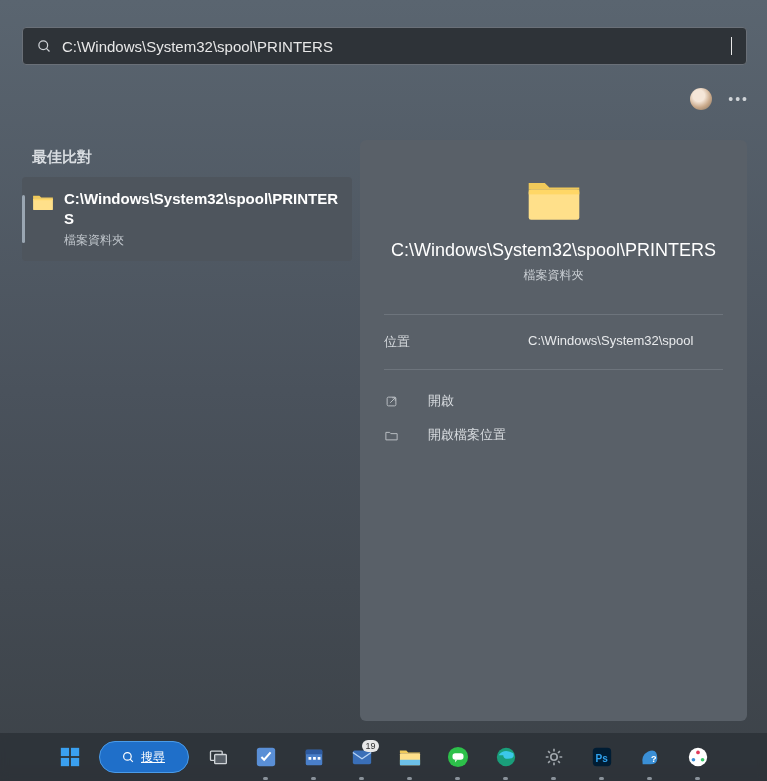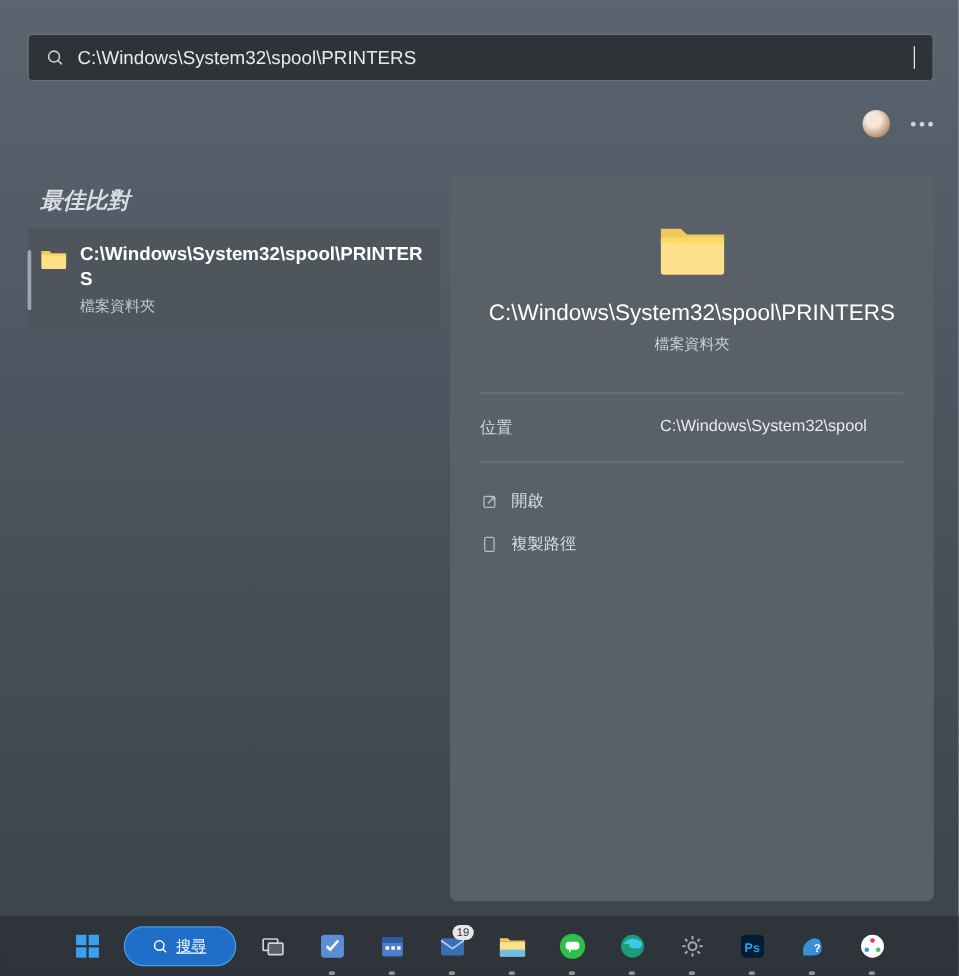--- a/index.html
+++ b/index.html
@@ -66,24 +66,23 @@
 
   
   .left-col {
     position: absolute;
     top: 140px;
     left: 22px;
     width: 330px;
   }
   .section-header {
     color: #d8dce0;
-    font-size: 18px;
+    font-size: 15px;
     font-weight: 600;
     padding: 8px 10px 10px 10px;
-    font-style: italic;
   }
   .result-item {
     background: #4e555d;
     border-radius: 4px;
     padding: 12px 12px 12px 10px;
     display: flex;
     align-items: flex-start;
     gap: 10px;
     cursor: pointer;
     position: relative;
@@ -153,21 +152,21 @@
     padding: 18px 0;
     border-bottom: 1px solid #6d747c;
     font-size: 13px;
   }
   .info-label { width: 100px; color: #d5d9dd; font-family: Liberation Serif, serif; }
   .info-value { flex: 1; color: #e8eaec; margin-left: 44px; }
   .action-list { margin-top: 14px; }
   .action-item {
     display: flex;
     align-items: center;
-    gap: 10px;
+    gap: 29px;
     padding: 8px 0;
     font-size: 13px;
     color: #d8dce0;
     cursor: pointer;
   }
   .action-item svg { flex-shrink: 0; opacity: 0.8; }
 
   
   .taskbar {
     position: absolute;
@@ -273,23 +272,23 @@
   <div class="action-list">
     <div class="action-item">
       <svg width="15" height="15" viewBox="0 0 24 24" fill="none" stroke="#cfd3d7" stroke-width="1.6">
           <rect x="5" y="5" width="14" height="14" rx="2"></rect>
           <path d="M10 14 L18 6 M13 6 h5 v5"></path>
         </svg>
       <span>開啟</span>
     </div>
     <div class="action-item">
       <svg width="15" height="15" viewBox="0 0 24 24" fill="none" stroke="#cfd3d7" stroke-width="1.6">
-          <rect x="6" y="3" width="12" height="18" rx="2"></rect>
+          <path d="M3 7 h6 l2 2 h10 v10 H3 Z"></path>
         </svg>
-      <span>複製路徑</span>
+      <span>開啟檔案位置</span>
     </div>
   </div>
 </div>
 
 <div class="taskbar">
   <div class="tb-item">
     <svg width="22" height="22" viewBox="0 0 24 24">
         <rect x="2" y="2" width="9" height="9" fill="#3aa0f0"></rect>
         <rect x="13" y="2" width="9" height="9" fill="#3aa0f0"></rect>
         <rect x="2" y="13" width="9" height="9" fill="#3aa0f0"></rect>

